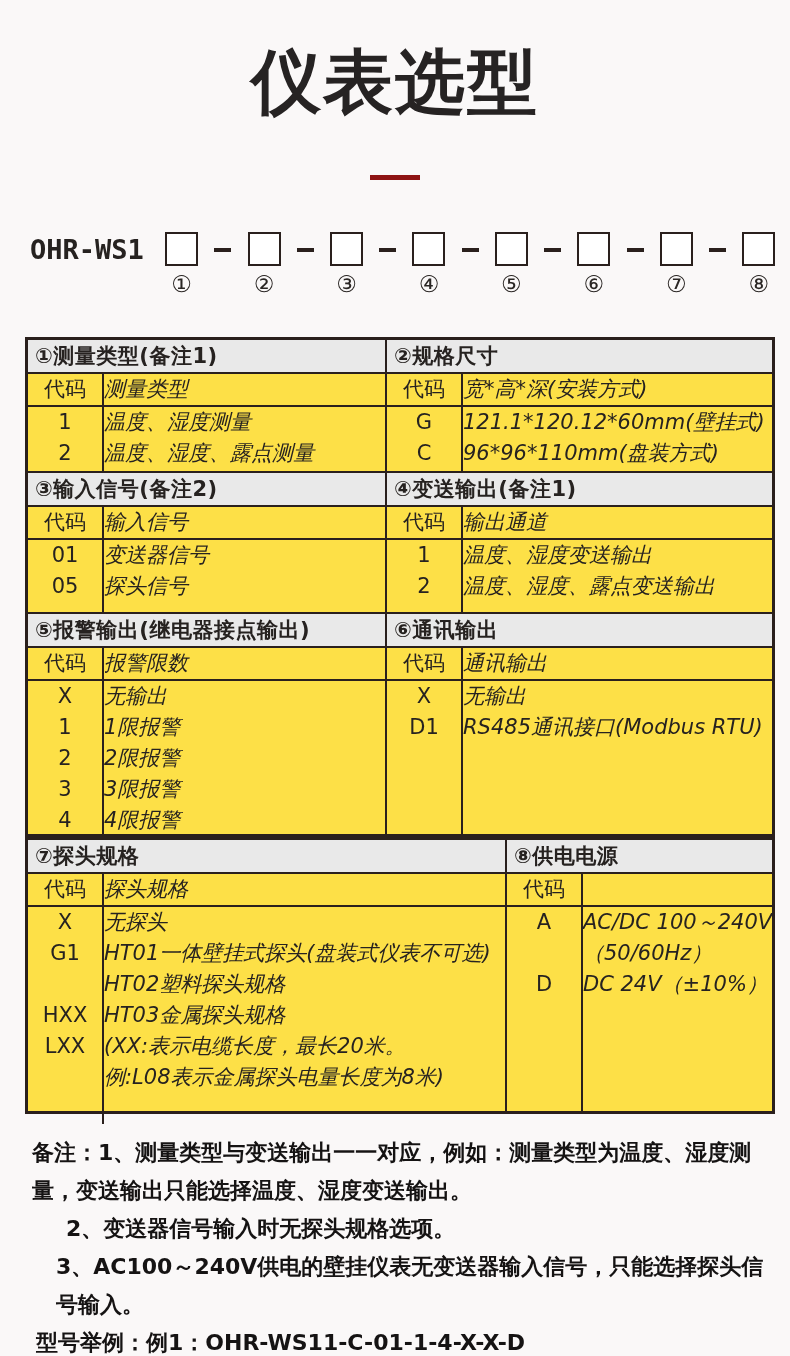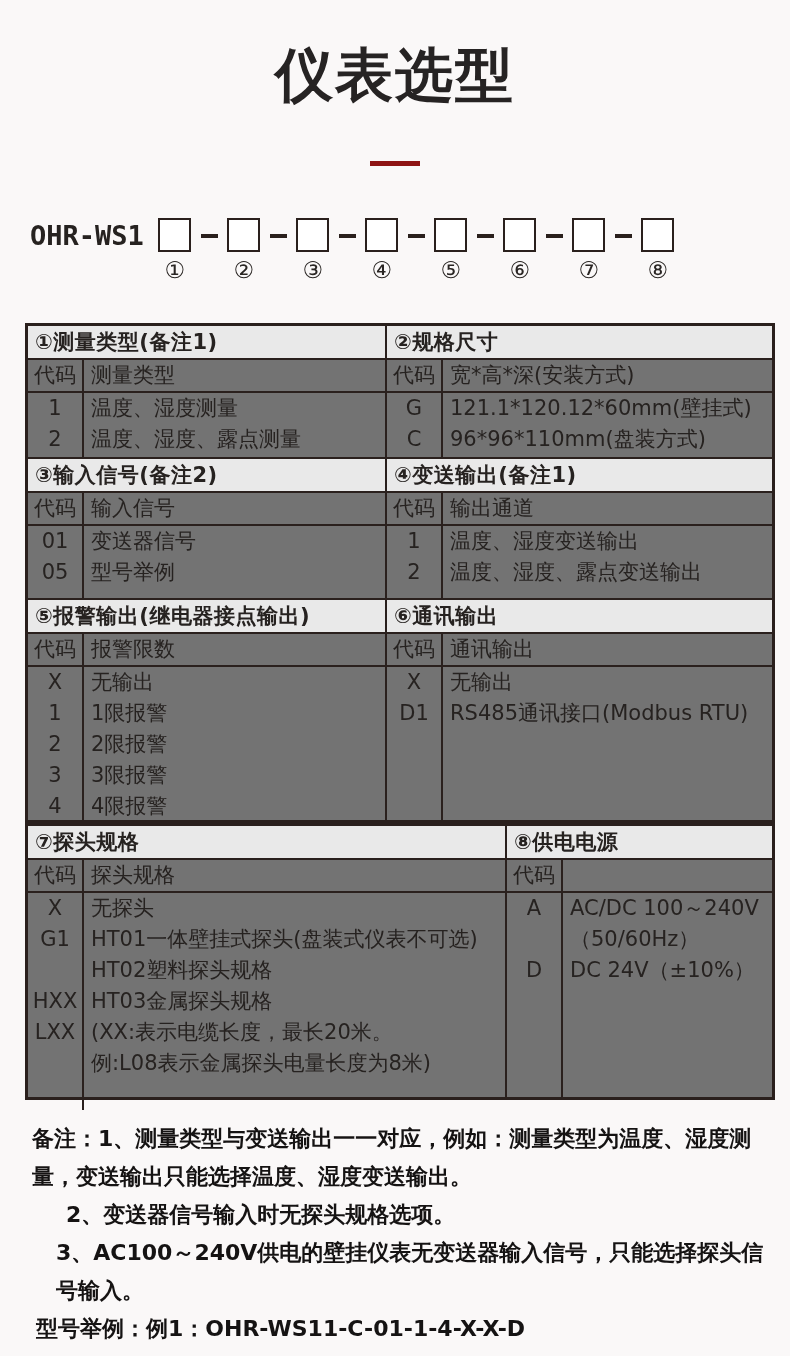--- a/index.html
+++ b/index.html
@@ -6,31 +6,31 @@
   html,body { width:790px; }
   body {
     width:790px; height:1356px; overflow:hidden;
     background:#faf8f8;
     font-family:"DejaVu Sans","Liberation Sans",sans-serif;
     color:#262220;
   }
   
   .title {
     margin-top:42px; text-align:center;
-    font-size:58px; font-weight:900; letter-spacing:2px; color:#262323;
+    font-size:70px; font-weight:900; letter-spacing:2px; color:#262323;
     line-height:1.15;
   }
   .red-bar {
     width:50px; height:5px; background:#8e1414;
     margin:52px auto 0 auto;
   }
   
   .model-row {
     margin:52px 14px 0 30px;
-    display:flex; align-items:flex-start;
+    display:flex; align-items:flex-start;justify-content:space-between;
   }
   .model-prefix {
     font-family:"DejaVu Sans Mono","Liberation Mono",monospace;
     font-size:27px; font-weight:700; letter-spacing:0px;
     line-height:36px; margin-right:14px; white-space:nowrap;
   }
   .box-unit { display:flex; flex-direction:column; align-items:center; width:34px; }
   .code-box {
     width:33px; height:34px; background:#fff;
     border:2px solid #2a201d;
@@ -41,36 +41,36 @@
     margin:16px 9px 0 9px; flex-shrink:0;
   }
   
   .tbl-group {
     margin-left:25px; width:750px;
     border:3px solid #2a201d; background:#2a201d;
     display:grid; grid-gap:2px;
   }
   #group-top { margin-top:40px; grid-template-columns:357px 1fr; grid-template-rows:131px 139px 220px; }
   #group-bottom { grid-template-columns:477px 1fr; grid-template-rows:271px; }
-  .section { background:#737373; display:flex; flex-direction:column; font-size:21px; }
+  .section { background:#fde047; display:flex; flex-direction:column; font-size:21px; }
   .sec-header {
     background:#e9e9e9; border-bottom:2px solid #2a201d;
     min-height:34px; line-height:32px;
     padding-left:7px; font-weight:600; letter-spacing:0.5px;
     flex-shrink:0;
   }
   .sec-body { flex:1; display:flex; flex-direction:column; }
   .row { display:flex; min-height:31px; line-height:31px; }
   .row.hdr { border-bottom:2px solid #2a201d; min-height:33px; line-height:31px; }
   .row.fill { flex:1; }
   .cell-code {
-    width:56px; flex-shrink:0; text-align:center;
+    width:76px; flex-shrink:0; text-align:center;
     border-right:2px solid #2a201d;
   }
-  .cell-desc { flex:1; padding-left:7px; white-space:nowrap; overflow:visible; }
+  .cell-desc { flex:1; white-space:nowrap; overflow:visible;font-style:italic; }
   
   .notes { margin:20px 22px 0 24px; font-size:22px; font-weight:600; color:#151313; }
   .note { line-height:38px; }
   .n0 { padding-left:8px; }
   .n1 { padding-left:42px; }
   .n2 { padding-left:32px; }
   .n3 { padding-left:12px; }
 </style>
 </head>
 <body>
@@ -174,21 +174,21 @@
       <div class="row hdr">
         <span class="cell-code">代码</span>
         <span class="cell-desc">输入信号</span>
       </div>
       <div class="row">
         <span class="cell-code">01</span>
         <span class="cell-desc">变送器信号</span>
       </div>
       <div class="row">
         <span class="cell-code">05</span>
-        <span class="cell-desc">型号举例</span>
+        <span class="cell-desc">探头信号</span>
       </div>
       <div class="row fill">
         <span class="cell-code"></span>
         <span class="cell-desc"></span>
       </div>
     </div>
   </div>
 
   <div class="section">
     <div class="sec-header">④变送输出(备注1)</div>

